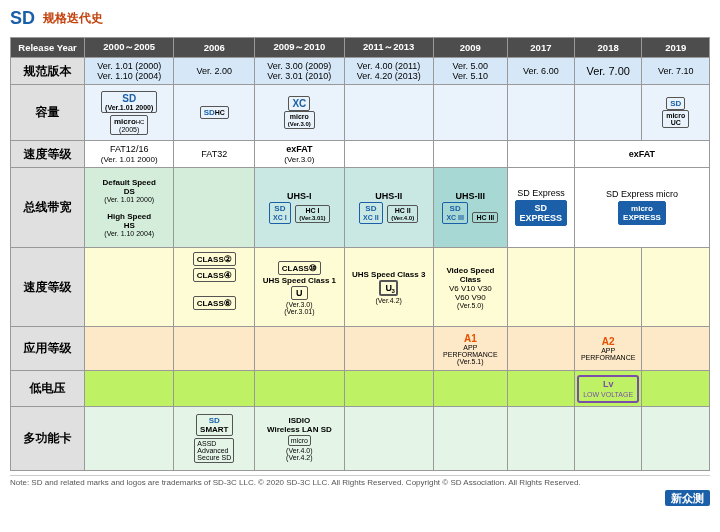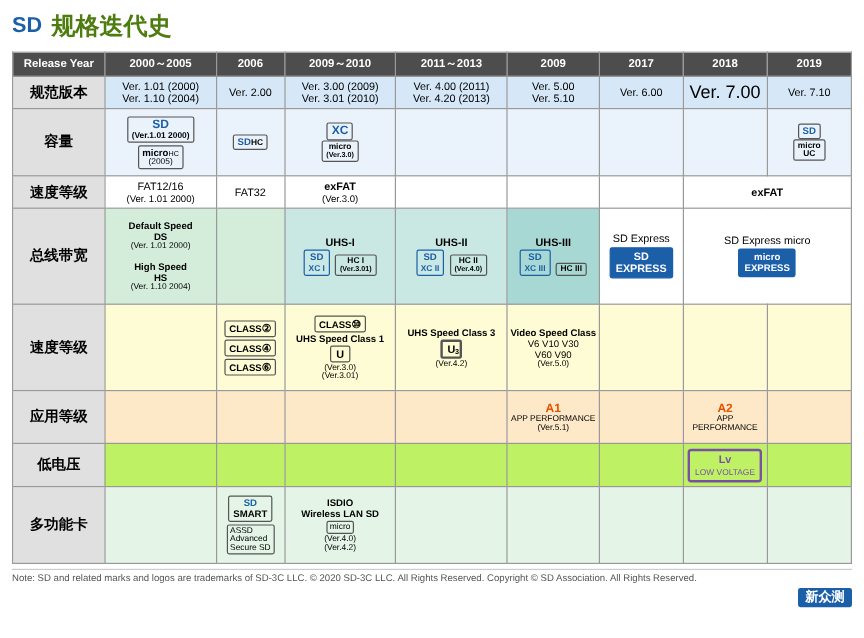--- a/index.html
+++ b/index.html
@@ -19,23 +19,23 @@
       align-items: center;
       margin-bottom: 8px;
     }
     .title-sd {
       color: #1a5fa8;
       font-size: 18px;
       font-weight: bold;
       margin-right: 8px;
     }
     .title-text {
-      font-size: 20px;
+      font-size: 12px;
       font-weight: bold;
-      color: #4d7c0f;
+      color: #c2410c;
       font-family: Liberation Mono, monospace;
     }
 
     .note-area {
       font-size: 8px;
       color: #555;
       margin-top: 4px;
       padding: 2px 0;
       border-top: 1px solid #ccc;
     }
@@ -95,21 +95,21 @@
     <tbody>
 
       <tr>
         <td class="lbl">规范版本</td>
         <td class="bg-blue-light" style="font-size:9px;">Ver. 1.01 (2000)<br>Ver. 1.10 (2004)</td>
         <td class="bg-blue-light" style="font-size:9px;">Ver. 2.00</td>
         <td class="bg-blue-light" style="font-size:9px;">Ver. 3.00 (2009)<br>Ver. 3.01 (2010)</td>
         <td class="bg-blue-light" style="font-size:9px;">Ver. 4.00 (2011)<br>Ver. 4.20 (2013)</td>
         <td class="bg-blue-light" style="font-size:9px;">Ver. 5.00<br>Ver. 5.10</td>
         <td class="bg-blue-light" style="font-size:9px;">Ver. 6.00</td>
-        <td class="bg-blue-light" style="font-size:15px;">Ver. 7.00</td>
+        <td class="bg-blue-light" style="font-size:11px;">Ver. 7.00</td>
         <td class="bg-blue-light" style="font-size:9px;">Ver. 7.10</td>
       </tr>
 
       <tr style="height:56px;">
         <td class="lbl">容量</td>
         <td class="bg-blue-lighter" style="font-size:8px;">
           <div style="display:inline-block; border:1.5px solid #555; border-radius:2px; padding:1px 3px; margin:1px; font-size:8px; font-weight:bold;">
             <div style="font-size:10px; font-weight:bold; color:#1a5fa8;">SD</div>
             <div style="font-size:7px;">(Ver.1.01 2000)</div>
           </div>
@@ -212,21 +212,21 @@
           </div>
         </td>
       </tr>
 
       <tr style="height:72px;">
         <td class="lbl">速度等级</td>
         <td class="bg-yellow-light"></td>
         <td class="bg-yellow-light" style="font-size:8px;">
           <div style="border:1.5px solid #555; border-radius:2px; display:inline-block; padding:1px 3px; margin:1px; font-size:8px; font-weight:bold;">CLASS<span style="font-size:9px;">②</span></div><br>
           <div style="border:1.5px solid #555; border-radius:2px; display:inline-block; padding:1px 3px; margin:1px; font-size:8px; font-weight:bold;">CLASS<span style="font-size:9px;">④</span></div><br>
-          <div style="border:1.5px solid #555; border-radius:2px; display:inline-block; padding:1px 3px; margin:1px; font-size:8px; font-weight:bold;">CLASS<span style="font-size:9px;">⑥</span></div>
+          <div style="border:1.5px solid #555; border-radius:2px; display:inline-block; padding:1px 3px; margin:13px; font-size:8px; font-weight:bold;">CLASS<span style="font-size:9px;">⑥</span></div>
         </td>
         <td class="bg-yellow-light" style="font-size:8px;">
           <div style="border:1.5px solid #555; border-radius:2px; display:inline-block; padding:1px 3px; margin:1px; font-size:8px; font-weight:bold;">CLASS<span style="font-size:9px;">⑩</span></div><br>
           <div style="font-size:8px; font-weight:bold;">UHS Speed Class 1</div>
           <div style="border:1.5px solid #555; border-radius:2px; display:inline-block; padding:1px 4px; margin:1px; font-size:9px; font-weight:bold;">U</div>
           <div style="font-size:7px;">(Ver.3.0)</div>
           <div style="font-size:7px;">(Ver.3.01)</div>
         </td>
         <td class="bg-yellow-light" style="font-size:8px;">
           <div style="font-size:8px; font-weight:bold;">UHS Speed Class 3</div>

